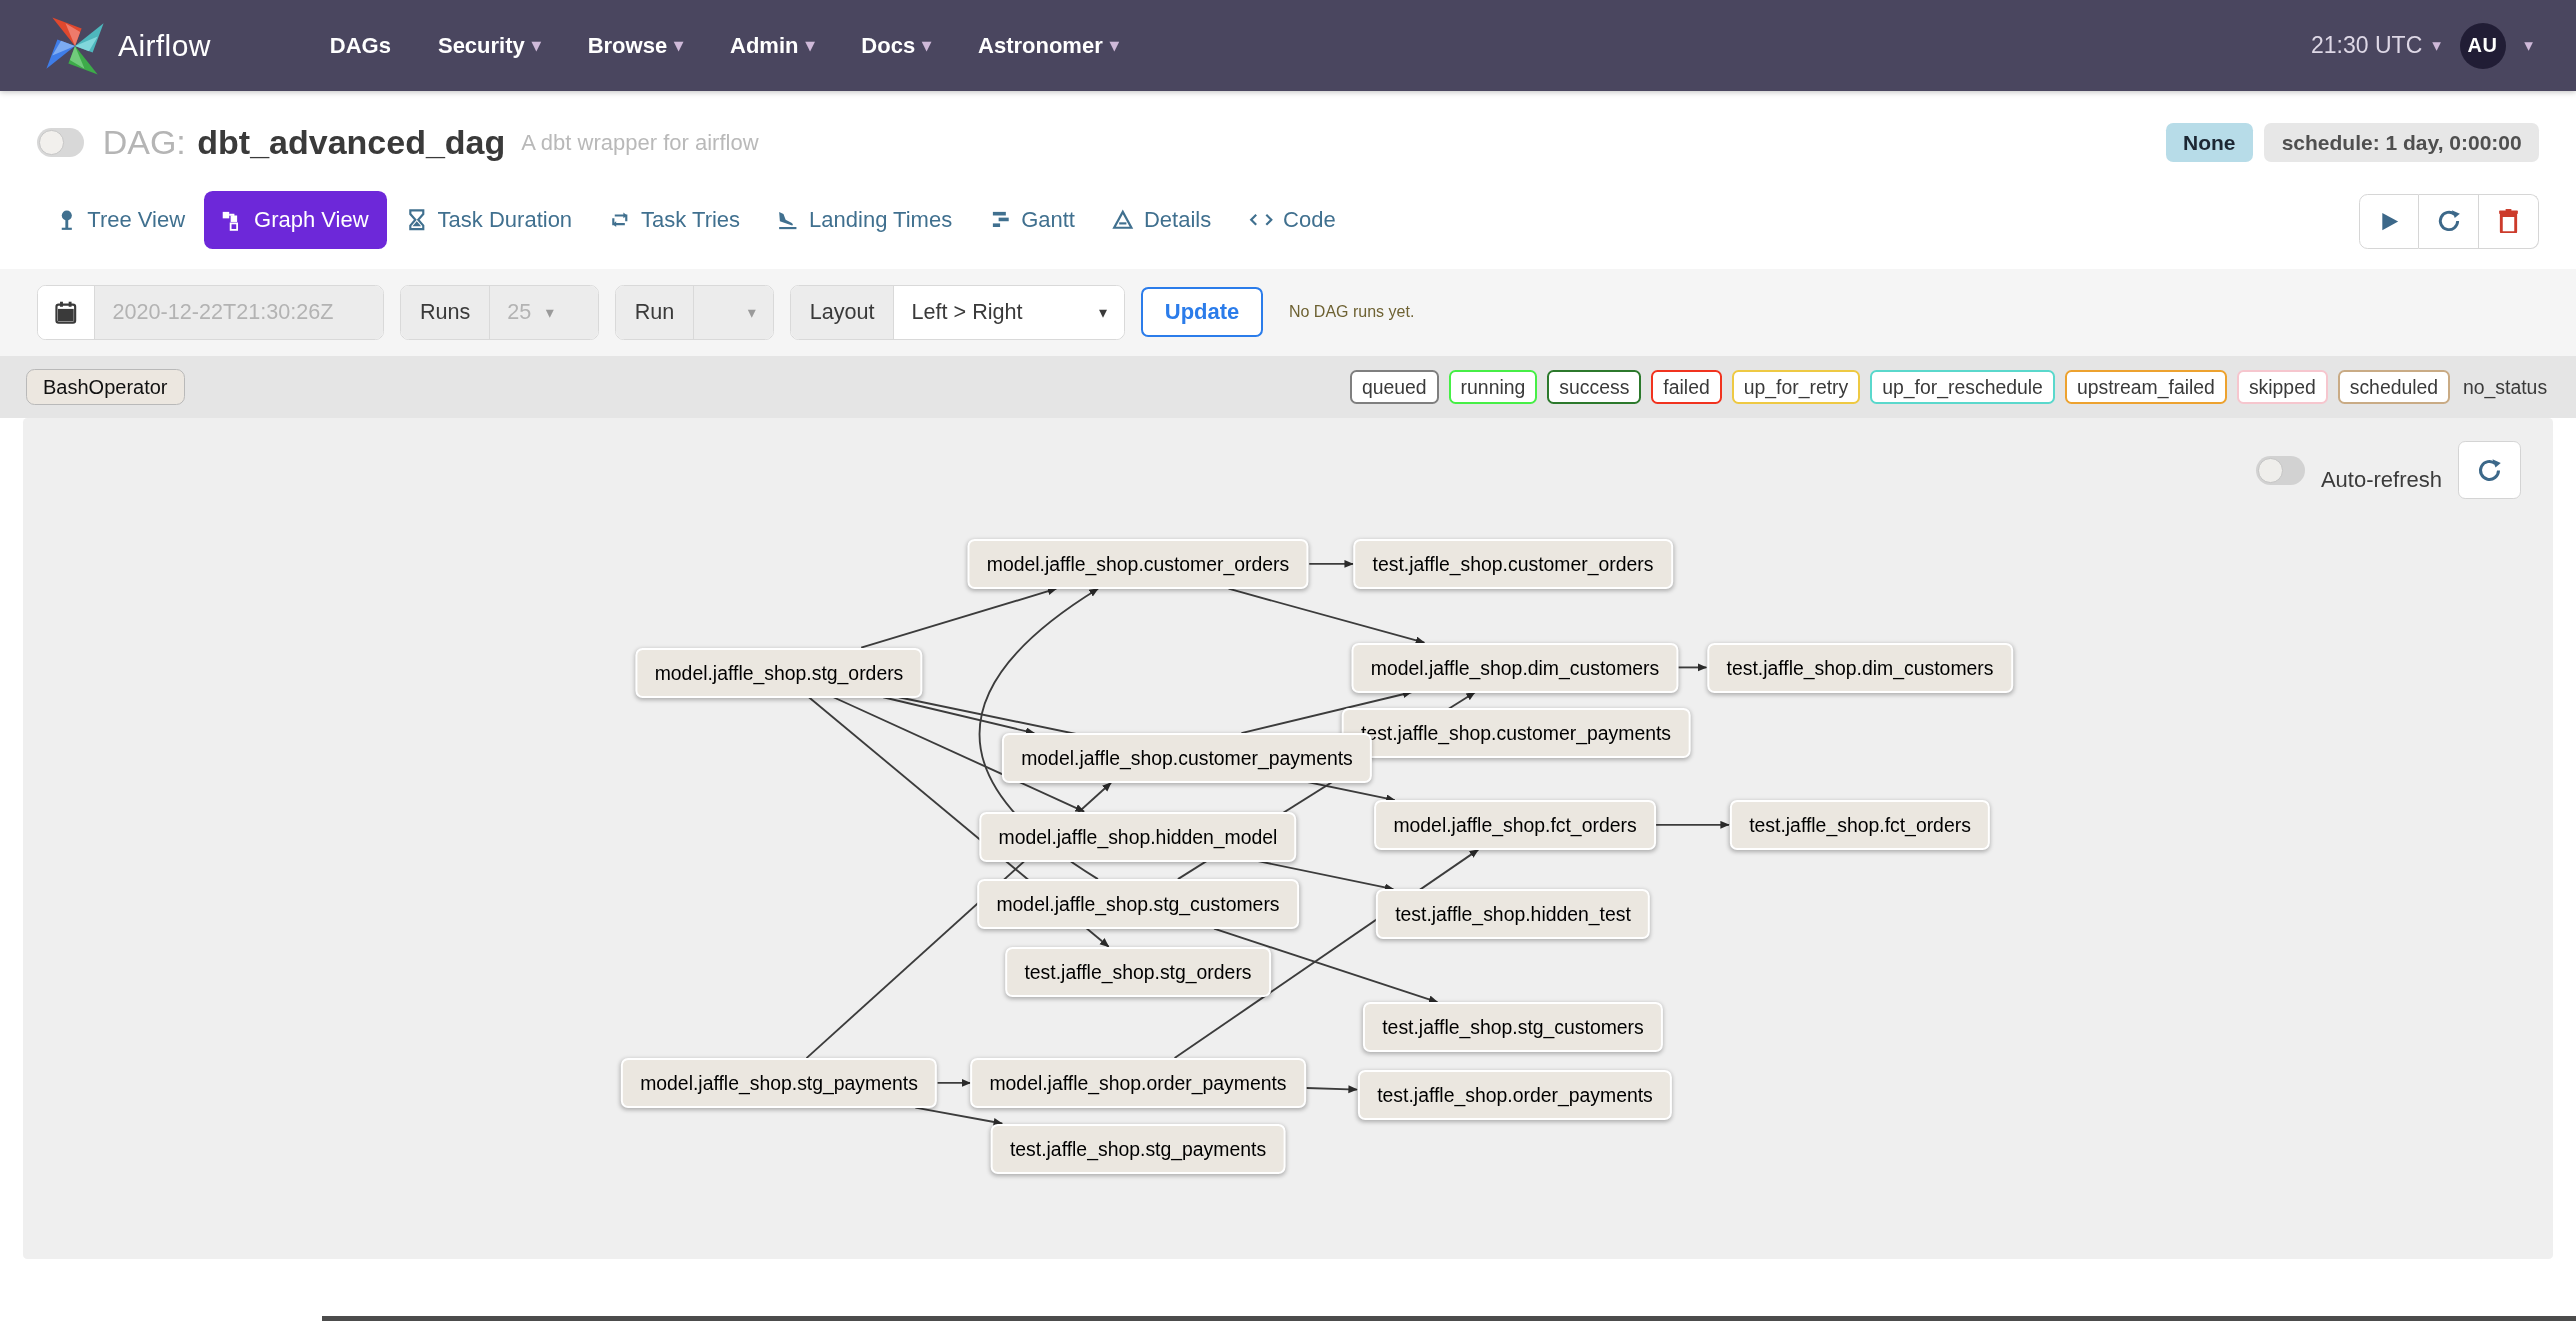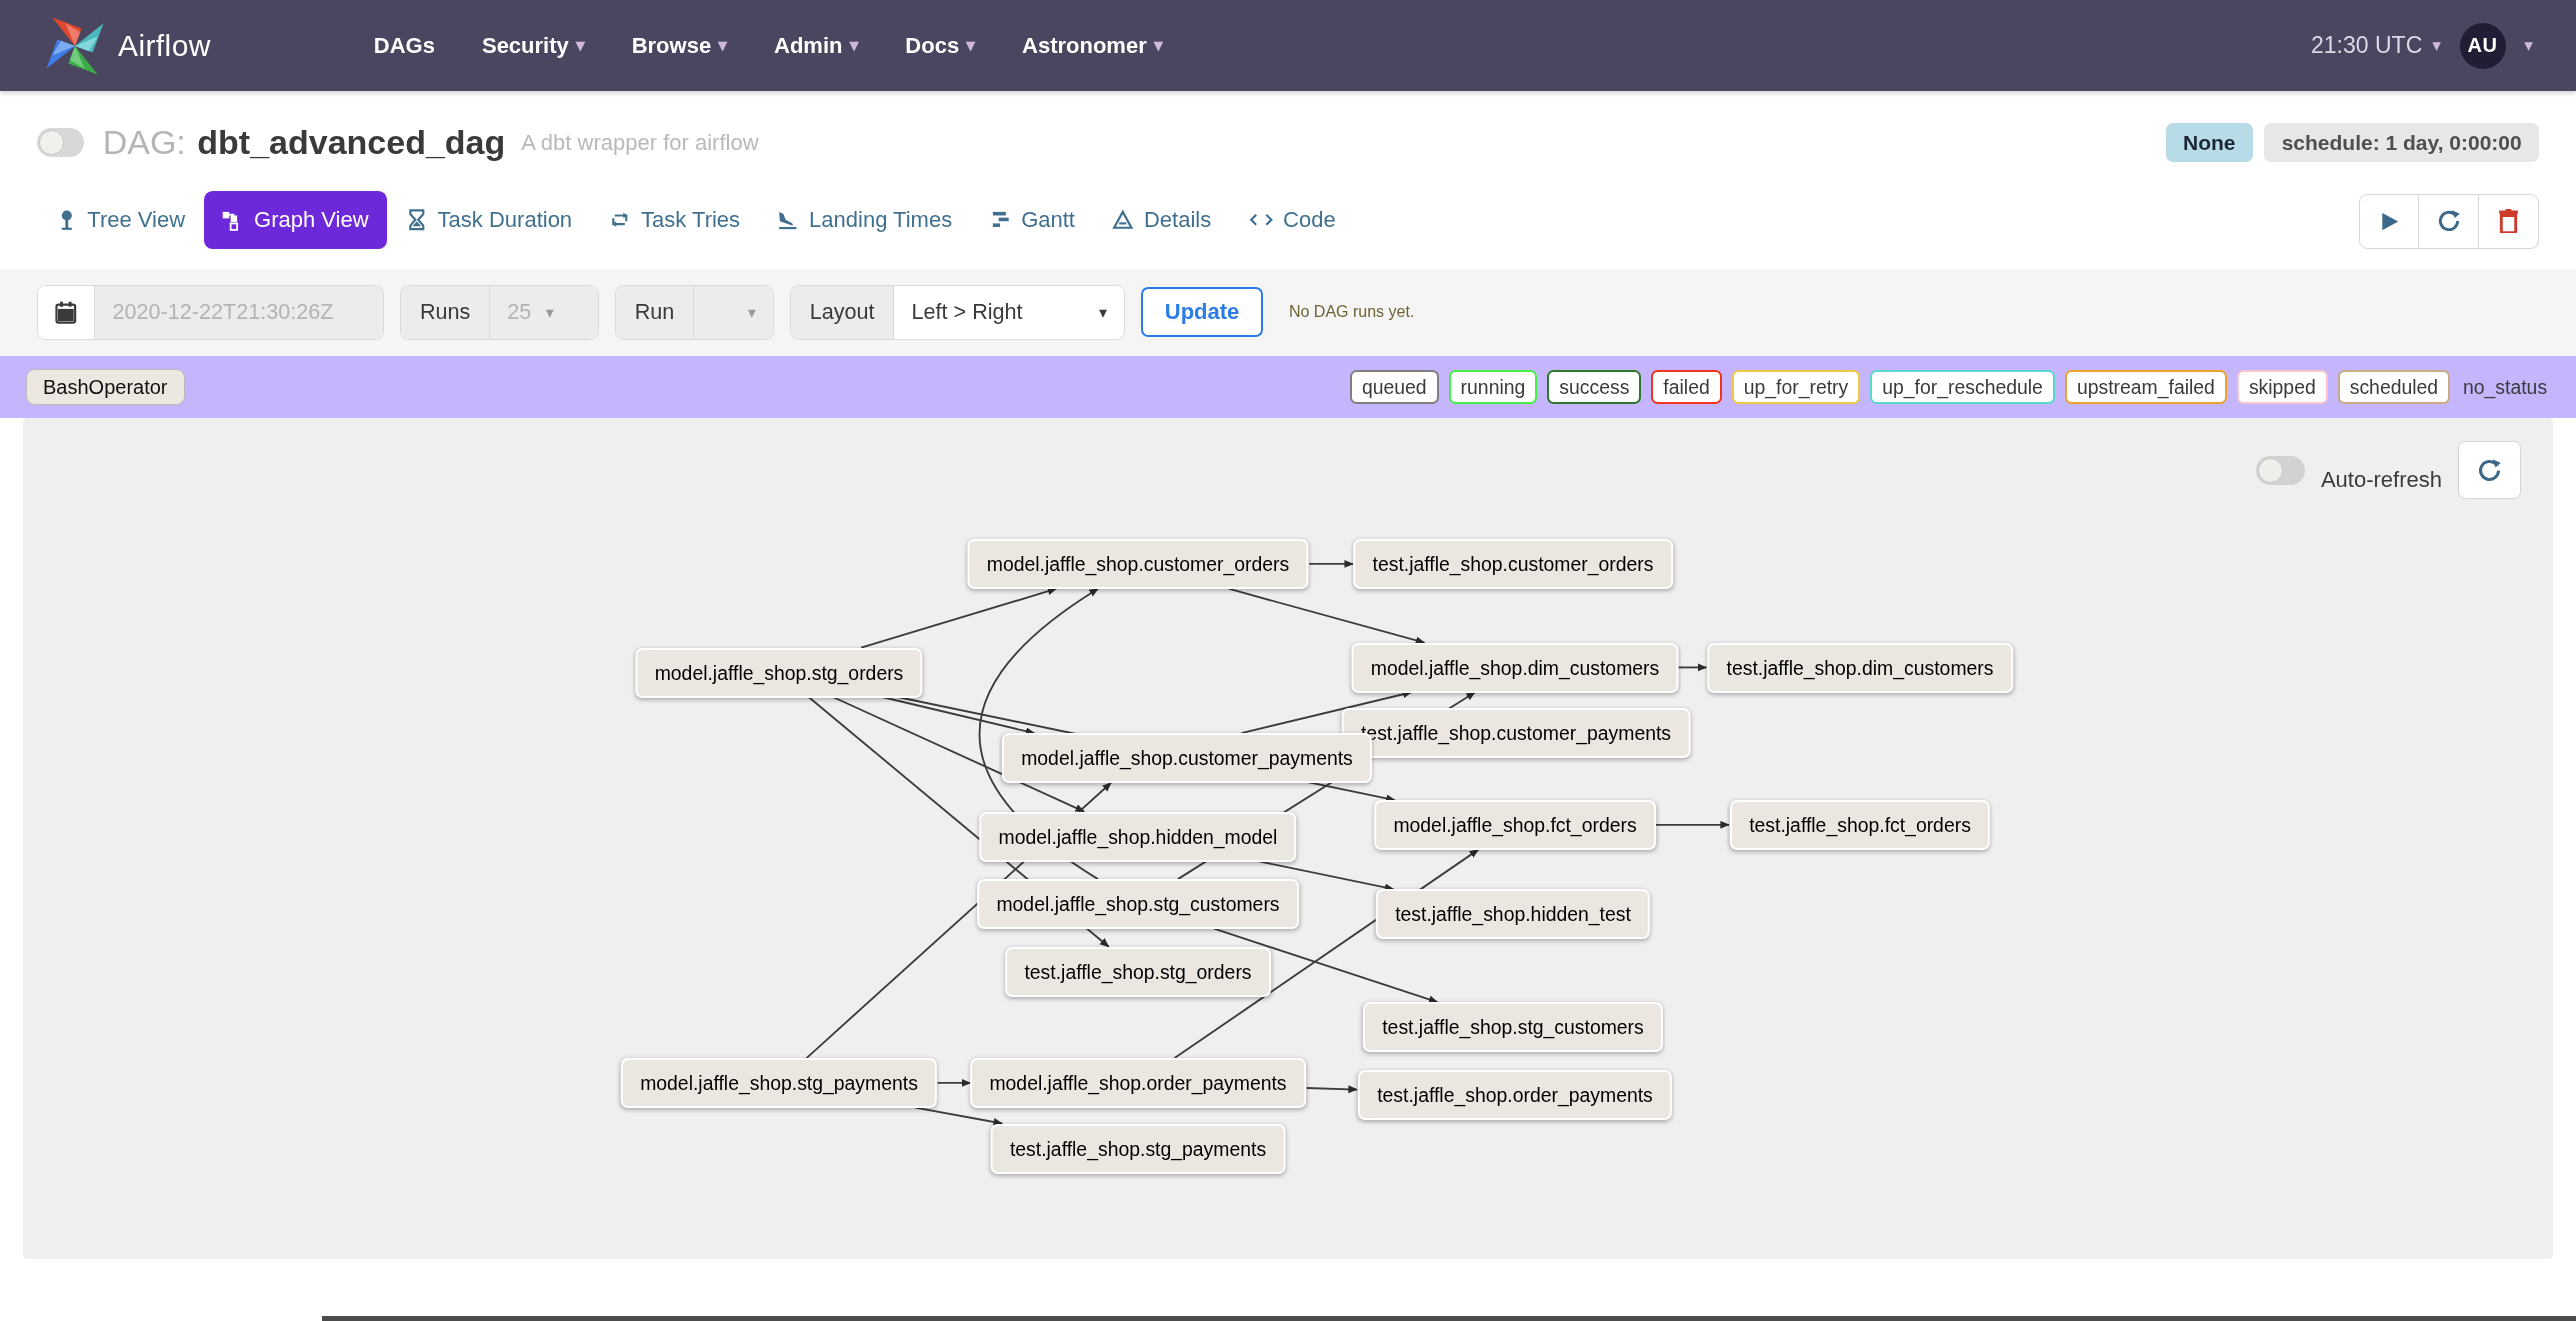--- a/index.html
+++ b/index.html
@@ -3,21 +3,21 @@
 <meta charset="utf-8">
 <style>
   * { margin:0; padding:0; box-sizing:border-box; }
   body { font-family:"Liberation Sans", sans-serif; background:#fff; }
   .page { position:relative; width:2576px; height:1322px; overflow:hidden; background:#fff; }
 
   
   .navbar { height:91px; background:#4a465f; display:flex; align-items:center; padding:0 43px 0 42px; box-shadow:0 1.4px 5.8px rgba(0,0,0,.25);gap:40px; }
   .brand { display:flex; align-items:center; margin-right:79px; }
   .brand-name { color:#fff; font-size:30px; font-weight:400; margin-left:10px; letter-spacing:0.4px; }
-  .nav-items { display:flex; align-items:center; gap:47px;margin-left:44px; }
+  .nav-items { display:flex; align-items:center; gap:47px; }
   .nav-item { color:#fff; font-size:22px; font-weight:700; display:flex; align-items:center; gap:7.2px; cursor:pointer; }
   .nav-caret { color:#cfb9d9; font-size:17.3px; }
   .nav-right { margin-left:auto; display:flex; align-items:center; gap:18.7px; }
   .nav-time { color:#ded8e6; font-size:23px; display:flex; align-items:center; gap:10px; }
   .avatar { width:46px; height:46px; border-radius:50%; background:#211d35; color:#fff; font-size:20px; font-weight:700; display:flex; align-items:center; justify-content:center; letter-spacing:0.7px; }
 
   
   .title-row { display:flex; align-items:center; padding:32px 37px 11.5px 37px; }
   .toggle { position:relative; width:47px; height:29px; border-radius:14.4px; background:#d8d8d8; flex:0 0 auto; }
   .toggle .knob { position:absolute; left:2.2px; top:2.2px; width:24.5px; height:24.5px; border-radius:50%; background:#f2f0ed; border:0.7px solid #c6c6c6; }
@@ -46,21 +46,21 @@
   .ifield { display:flex; align-items:center; padding:0 17.3px; font-size:21.6px; color:#3a3a3a; background:#fff; gap:14.4px; }
   .ifield.disabled { background:#ececec; color:#b3b3b3; }
   .caret-sm { color:#9a9a9a; font-size:16px; }
   .date-input { border:none; outline:none; background:#ececec; color:#b3b3b3; font-size:21.6px; width:288px; font-family:"Liberation Sans", sans-serif; }
   .btn-update { background:#fff; border:2.2px solid #2b7cea; color:#2b7cea; font-size:22px; font-weight:700; padding:10px 21.6px; border-radius:7.2px; cursor:pointer; margin-right:26px; font-family:"Liberation Sans", sans-serif; }
   .filter-msg { color:#6e6233; font-size:16px; }
   .find-task { position:absolute; right:37px; top:50%; transform:translateY(-50%); width:367px; height:55px; border:1.4px solid #cfcfcf; border-radius:8.6px; padding:0 18.7px; font-size:21.6px; color:#555; background:#fff; outline:none; font-family:"Liberation Sans", sans-serif; }
   .find-task::placeholder { color:#9a9a9a; }
 
   
-  .legend-row { display:flex; align-items:center; padding:13px 26px; background:#c4b5fd; }
+  .legend-row { display:flex; align-items:center; padding:13px 26px; background:#e5e5e5; }
   .op-pill { background:#ece7e0; border:1.4px solid #b9b9b9; border-radius:8.6px; padding:5.8px 16px; font-size:20px; color:#111; }
   .status-list { margin-left:auto; display:flex; align-items:center; gap:10px; }
   .status-pill { background:#fff; border:2.2px solid #999; border-radius:6.5px; padding:3.6px 10px; font-size:19.4px; color:#3a3a3a; }
   .no-status { font-size:19.4px; color:#3a3a3a; padding:3.6px 2.9px; }
 
   
   .graph-panel { position:relative; margin:0 23px; height:841px; background:#efefef; border-radius:4.3px; overflow:hidden; }
   .panel-controls { position:absolute; top:23px; right:32px; display:flex; align-items:center; gap:16px; z-index:5; }
   .toggle2 { position:relative; width:49px; height:29px; border-radius:14.4px; background:#d2d2d2; }
   .toggle2 .knob { position:absolute; left:2.2px; top:2.2px; width:24.5px; height:24.5px; border-radius:50%; background:#efeeeb; border:0.7px solid #c4c4c4; }

